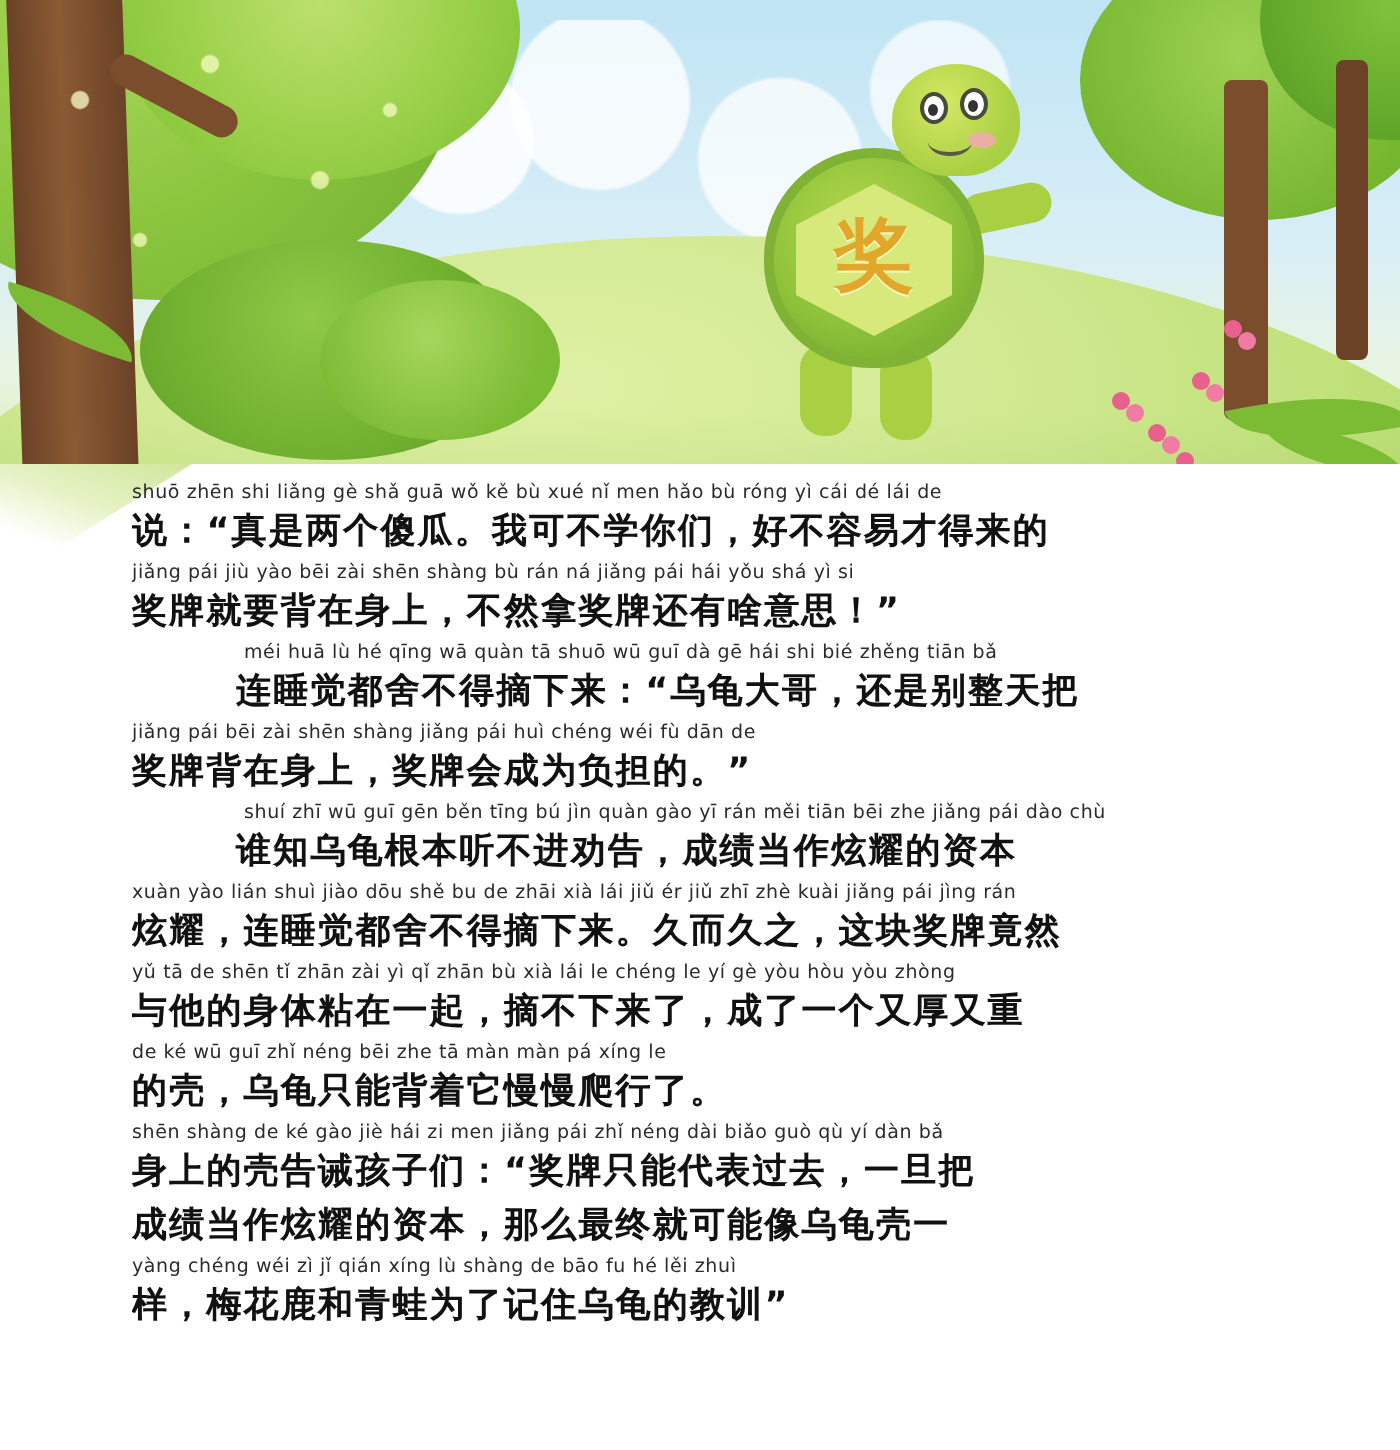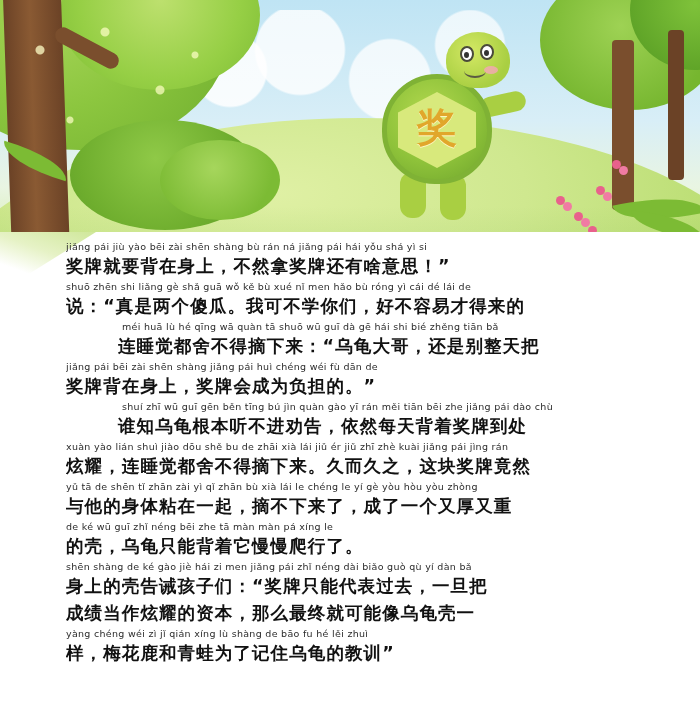--- a/index.html
+++ b/index.html
@@ -400,42 +400,42 @@
       <div class="cheek"></div>
     </div>
   </div>
 
   <div class="page-body"></div>
   <div class="page-curl"></div>
 
   <div class="text-area">
 
     <div class="line-block">
+      <div class="pinyin-row">shuō            zhēn shi liǎng gè shǎ guā        wǒ kě bù xué nǐ men      hǎo bù róng yì cái dé lái de</div>
+      <div class="hanzi-row">说：“真是两个傻瓜。我可不学你们，好不容易才得来的</div>
+    </div>
+
+    <div class="line-block">
       <div class="pinyin-row">jiǎng pái jiù yào bēi zài shēn shàng    bù rán ná jiǎng pái hái yǒu shá yì si</div>
       <div class="hanzi-row">奖牌就要背在身上，不然拿奖牌还有啥意思！”</div>
     </div>
 
     <div class="line-block">
-      <div class="pinyin-row">shuō            zhēn shi liǎng gè shǎ guā        wǒ kě bù xué nǐ men      hǎo bù róng yì cái dé lái de</div>
-      <div class="hanzi-row">说：“真是两个傻瓜。我可不学你们，好不容易才得来的</div>
-    </div>
-
-    <div class="line-block">
       <div class="pinyin-row pad-py-2">méi huā lù  hé qīng wā quàn tā shuō            wū guī dà gē      hái shi bié zhěng tiān bǎ</div>
       <div class="hanzi-row indent-2">连睡觉都舍不得摘下来：“乌龟大哥，还是别整天把</div>
     </div>
 
     <div class="line-block">
       <div class="pinyin-row">jiǎng pái bēi zài shēn shàng   jiǎng pái huì chéng wéi fù dān de</div>
       <div class="hanzi-row">奖牌背在身上，奖牌会成为负担的。”</div>
     </div>
 
     <div class="line-block">
       <div class="pinyin-row pad-py-2">shuí zhī wū guī gēn běn tīng bú jìn quàn gào      yī rán měi tiān bēi zhe jiǎng pái dào chù</div>
-      <div class="hanzi-row indent-2">谁知乌龟根本听不进劝告，依然每天背着奖牌到处</div>
+      <div class="hanzi-row indent-2">谁知乌龟根本听不进劝告，成绩当作炫耀的资本</div>
     </div>
 
     <div class="line-block">
       <div class="pinyin-row">xuàn yào      lián shuì jiào dōu shě bu de zhāi xià lái      jiǔ ér jiǔ zhī     zhè kuài jiǎng pái jìng rán</div>
       <div class="hanzi-row">炫耀，连睡觉都舍不得摘下来。久而久之，这块奖牌竟然</div>
     </div>
 
     <div class="line-block">
       <div class="pinyin-row">yǔ tā de shēn tǐ zhān zài yì qǐ    zhān bù xià lái le      chéng le  yí gè yòu hòu yòu zhòng</div>
       <div class="hanzi-row">与他的身体粘在一起，摘不下来了，成了一个又厚又重</div>

